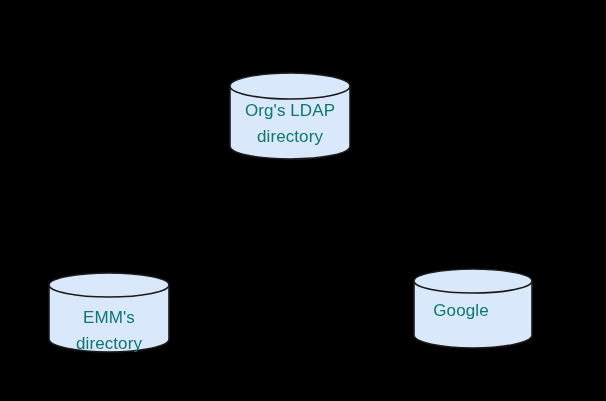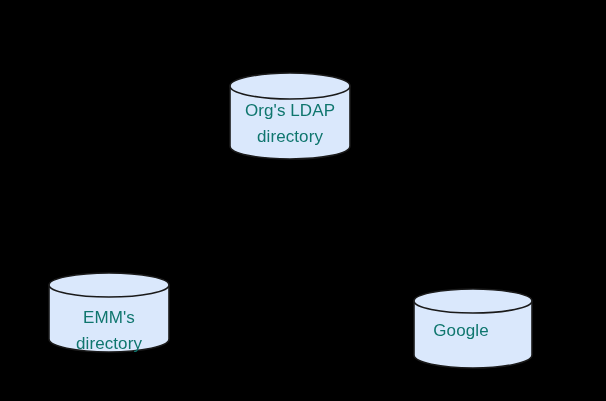--- a/index.html
+++ b/index.html
@@ -68,21 +68,21 @@
     width: 122px;
     height: 81px;
   }
   #node-emm .node-label {
     top: 33px;
   }
 
   
   #node-google {
     left: 413px;
-    top: 288px;
+    top: 268px;
     width: 96px;
     height: 81px;
   }
   #node-google .node-label {
     top: 30px;
   }
 </style>
 </head>
 <body>
 

